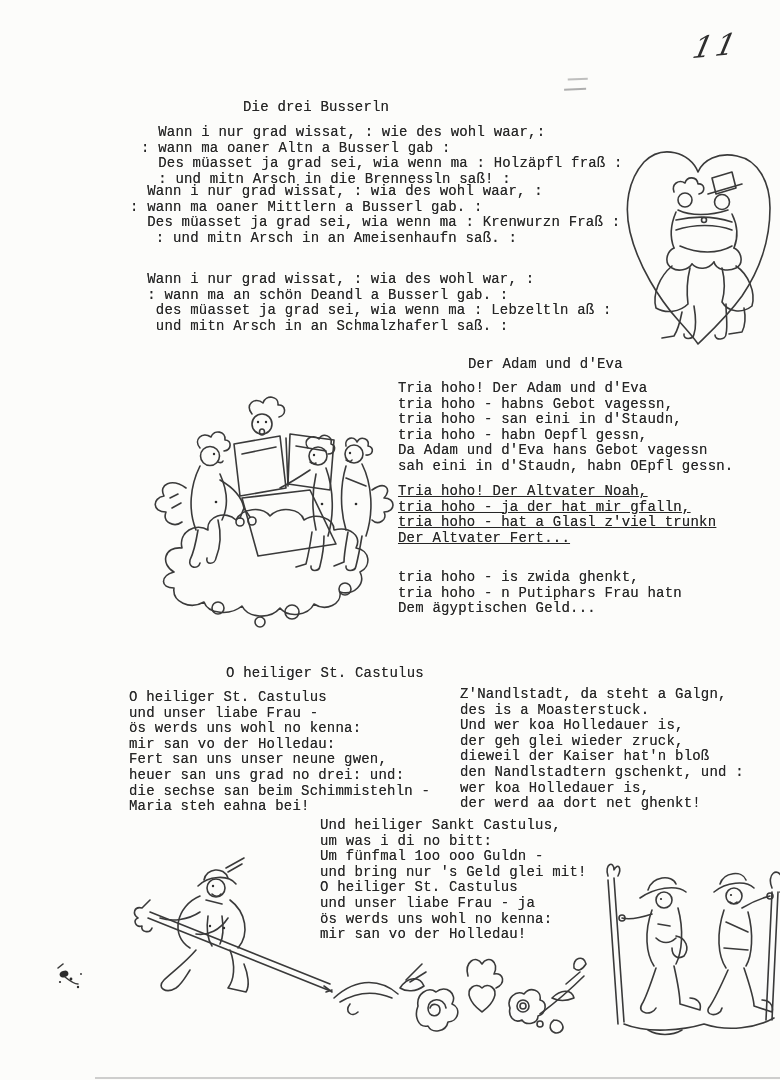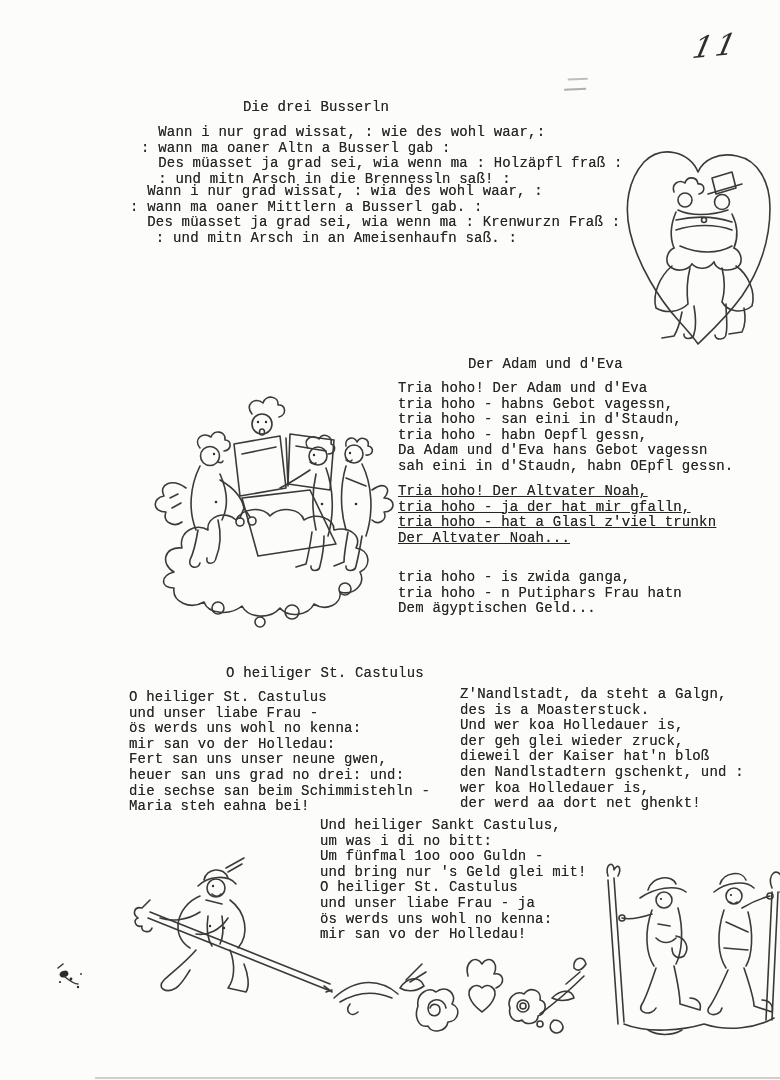--- a/index.html
+++ b/index.html
@@ -37,20 +37,21 @@
   <div class="handnum">11</div>
 
   <div class="smudge">
       <i></i>
       <i></i>
     </div>
 
   <div class="t" style="left:243px;top:100px;">Die drei Busserln</div>
   <div class="t" style="left:141px;top:125px;"><div class="tline">  Wann i nur grad wissat, : wie des wohl waar,:</div><div class="tline">: wann ma oaner Altn a Busserl gab :</div><div class="tline">  Des müasset ja grad sei, wia wenn ma : Holzäpfl fraß :</div><div class="tline">  : und mitn Arsch in die Brennessln saß! :</div></div>
   <div class="t" style="left:130px;top:184px;"><div class="tline">  Wann i nur grad wissat, : wia des wohl waar, :</div><div class="tline">: wann ma oaner Mittlern a Busserl gab. :</div><div class="tline">  Des müasset ja grad sei, wia wenn ma : Krenwurzn Fraß :</div><div class="tline">   : und mitn Arsch in an Ameisenhaufn saß. :</div></div>
+  <div class="t" style="left:130px;top:272px;"><div class="tline">  Wann i nur grad wissat, : wia des wohl war, :</div><div class="tline">  : wann ma an schön Deandl a Busserl gab. :</div><div class="tline">   des müasset ja grad sei, wia wenn ma : Lebzeltln aß :</div><div class="tline">   und mitn Arsch in an Schmalzhaferl saß. :</div></div>
 
   <svg class="sketch" style="left:618px;top:140px;" width="160" height="208" viewBox="0 0 160 208">
     <path d="M80,32 C72,12 44,4 26,22 C10,40 6,66 12,92 C20,126 42,160 60,180 C69,190 76,198 80,204 C88,196 108,178 124,156 C141,131 152,100 152,68 C152,42 140,20 119,16 C100,12 85,20 80,32" stroke-width="2"></path>
     <path d="M56,52 c-3,-8 5,-13 11,-9 c2,-7 12,-7 13,1 c7,-1 8,8 1,10"></path>
     <circle cx="67" cy="60" r="7"></circle>
     <path d="M94,38 l20,-6 l4,16 l-20,6 z"></path>
     <path d="M90,54 l34,-10"></path>
     <circle cx="104" cy="62" r="7.5"></circle>
     <path d="M60,70 C72,76 92,76 110,70"></path>
     <path d="M58,80 C76,76 96,76 114,82"></path>
@@ -65,22 +66,22 @@
     <path d="M54,126 C42,136 34,154 38,168 C48,174 62,172 70,164 C68,148 70,136 72,128"></path>
     <path d="M118,126 C130,134 138,152 134,166 C124,174 110,172 104,162 C108,148 106,136 104,128"></path>
     <path d="M64,172 C62,182 60,190 56,196 l-12,2"></path>
     <path d="M76,166 C78,178 78,188 76,194 c-1,6 -11,6 -10,0"></path>
     <path d="M108,164 C108,176 110,186 108,194 c0,6 -11,7 -11,1"></path>
     <path d="M126,168 C128,178 127,186 124,192 l-13,2"></path>
   </svg>
 
   <div class="t" style="left:468px;top:357px;">Der Adam und d'Eva</div>
   <div class="t" style="left:398px;top:381px;"><div class="tline">Tria hoho! Der Adam und d'Eva</div><div class="tline">tria hoho - habns Gebot vagessn,</div><div class="tline">tria hoho - san eini in d'Staudn,</div><div class="tline">tria hoho - habn Oepfl gessn,</div><div class="tline">Da Adam und d'Eva hans Gebot vagessn</div><div class="tline">sah eini in d'Staudn, habn OEpfl gessn.</div></div>
-  <div class="t" style="left:398px;top:484px;text-decoration:underline;"><div class="tline">Tria hoho! Der Altvater Noah,</div><div class="tline">tria hoho - ja der hat mir gfalln,</div><div class="tline">tria hoho - hat a Glasl z'viel trunkn</div><div class="tline">Der Altvater Noah...</div></div>
-  <div class="t" style="left:398px;top:570px;"><div class="tline">tria hoho - is zwida ganga,</div><div class="tline">tria hoho - n Putiphars Frau hatn</div><div class="tline">Dem ägyptischen Geld...</div></div>
+  <div class="t" style="left:398px;top:484px;text-decoration:underline;"><div class="tline">Tria hoho! Der Altvater Noah,</div><div class="tline">tria hoho - ja der hat mir gfalln,</div><div class="tline">tria hoho - hat a Glasl z'viel trunkn</div><div class="tline">Der Altvater Fert...</div></div>
+  <div class="t" style="left:398px;top:570px;"><div class="tline">tria hoho - is zwida ghenkt,</div><div class="tline">tria hoho - n Putiphars Frau hatn</div><div class="tline">Dem ägyptischen Geld...</div></div>
 
   <svg class="sketch" style="left:140px;top:386px;" width="252" height="252" viewBox="0 0 252 252">
     <defs>
       <pattern id="hb" patternUnits="userSpaceOnUse" width="7" height="7" patternTransform="rotate(40)">
         <line x1="1" y1="0" x2="1" y2="7" stroke="#4a4a4a" stroke-width="1.1"></line>
       </pattern>
     </defs>
     <path d="M34,186 C20,178 24,160 42,162 C38,146 56,136 68,144 C66,130 86,124 96,134 C102,122 122,120 130,130 C140,120 160,122 164,134 C176,126 194,132 194,144 C210,140 222,150 216,162 C230,164 232,180 220,186 C226,198 214,210 200,206 C202,218 186,226 174,218 C168,230 148,232 140,222 C130,234 108,232 102,220 C90,230 68,228 64,216 C50,224 32,216 34,202 C20,202 20,190 34,186"></path>
     <circle cx="152" cy="226" r="7"></circle>
       <circle cx="78" cy="222" r="6"></circle>

